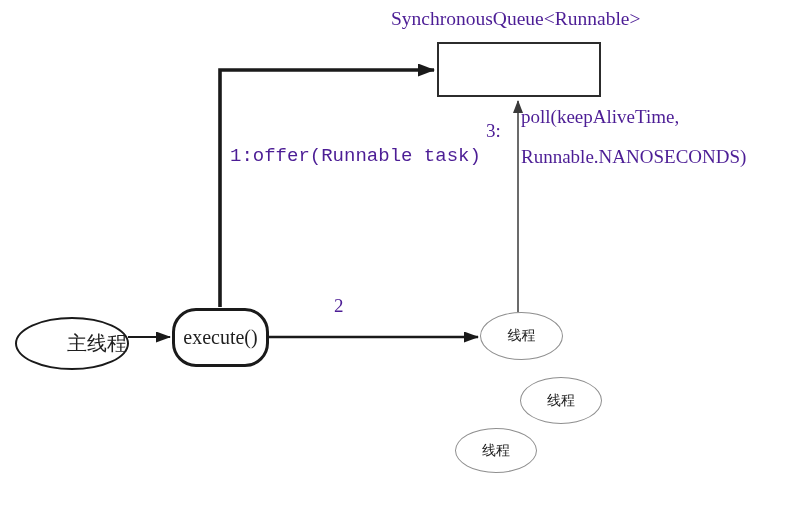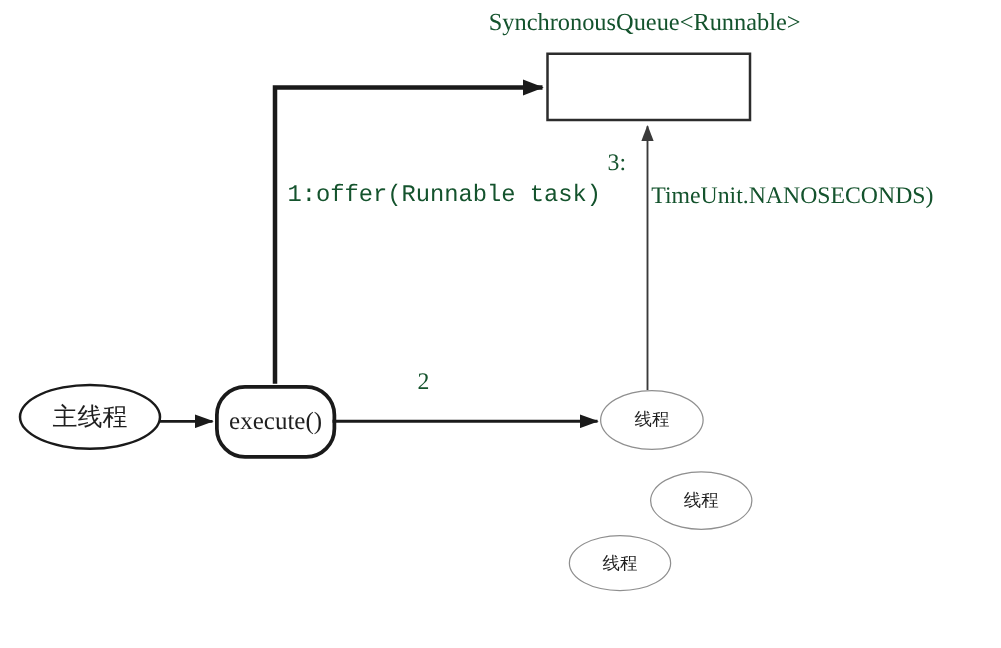--- a/index.html
+++ b/index.html
@@ -13,21 +13,21 @@
     height: 518px;
     background: #ffffff;
     font-family: "Liberation Serif", "DejaVu Serif", serif;
     color: #1f1f1f;
     overflow: hidden;
   }
   .txt {
     position: absolute;
     white-space: nowrap;
     font-size: 19px;
-    color: #14532d;
+    color: #4c1d95;
   }
   
   .queue-box {
     position: absolute;
     left: 437px; top: 42px;
     width: 160px; height: 51px;
     border: 2.5px solid #2c2c2c;
     background: #ffffff;
   }
   .diagram-title {
@@ -62,24 +62,25 @@
   
   .ellipse {
     position: absolute;
     border-radius: 50%;
     background: #ffffff;
     display: flex;
     align-items: center;
     justify-content: center;
   }
   .main-thread {
-    left: 15px; top: 307px;
+    left: 15px; top: 317px;
     width: 110px; height: 49px;
     border: 2.5px solid #1a1a1a;
     font-size: 20px;
+    justify-content: flex-end;
   }
   .thread-e {
     border: 1.4px solid #8f8f8f;
     font-size: 14px;
   }
   .thread-1 { left: 480px; top: 312px; width: 81px; height: 46px; }
   .thread-2 { left: 520px; top: 377px; width: 80px; height: 45px; }
   .thread-3 { left: 455px; top: 428px; width: 80px; height: 43px; }
   
   .execute-box {
@@ -132,21 +133,22 @@
     <span>主线程</span>
   </div>
 
   <div class="execute-box">
     <span>execute()</span>
   </div>
 
   <div class="txt lbl-offer">1:offer(Runnable task)</div>
   <div class="txt lbl-2">2</div>
   <div class="txt lbl-3">3:</div>
-  <div class="txt lbl-poll2">TimeUnit.NANOSECONDS)</div>
+  <div class="txt lbl-poll1">poll(keepAliveTime,</div>
+  <div class="txt lbl-poll2">Runnable.NANOSECONDS)</div>
 
   <svg class="overlay" viewBox="0 0 801 518" xmlns="http://www.w3.org/2000/svg">
     <defs>
       <marker id="arrow-big" markerUnits="userSpaceOnUse" markerWidth="17" markerHeight="13" refX="16" refY="6.5" orient="auto">
         <path d="M0,0 L17,6.5 L0,13 Z" fill="#1a1a1a"></path>
       </marker>
       <marker id="arrow-med" markerUnits="userSpaceOnUse" markerWidth="15" markerHeight="11" refX="14" refY="5.5" orient="auto">
         <path d="M0,0 L15,5.5 L0,11 Z" fill="#1a1a1a"></path>
       </marker>
       <marker id="arrow-thin" markerUnits="userSpaceOnUse" markerWidth="13" markerHeight="10" refX="12" refY="5" orient="auto">

